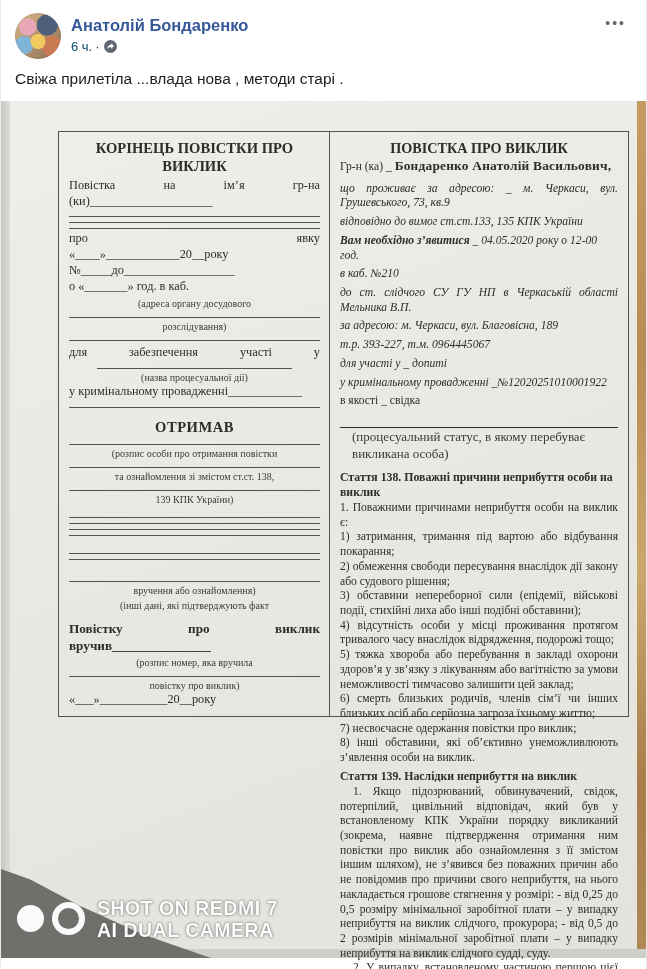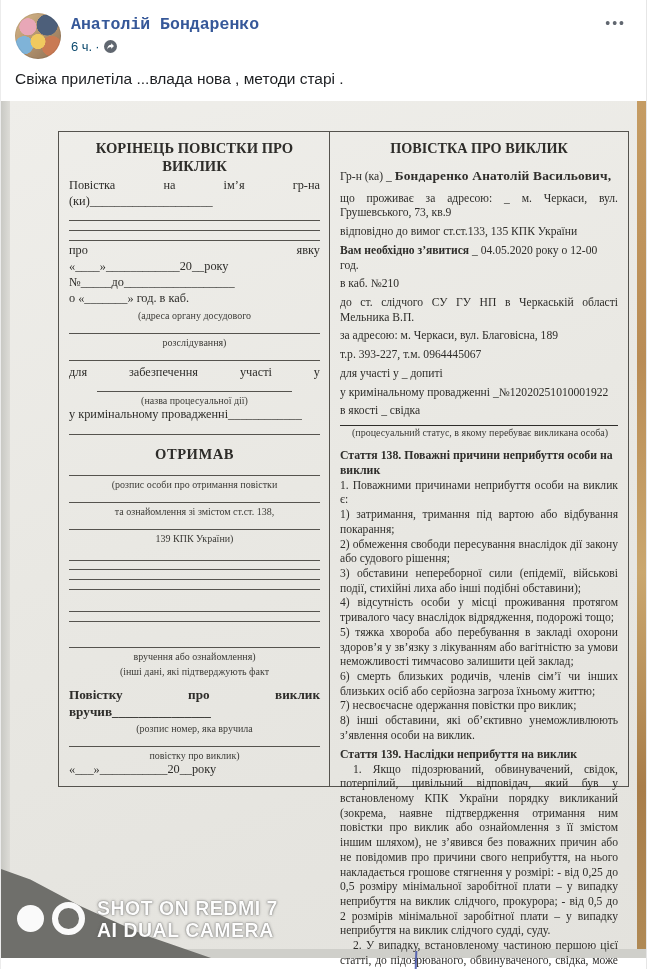--- a/index.html
+++ b/index.html
@@ -13,65 +13,65 @@
   .avatar { width:46px; height:46px; border-radius:50%; flex:0 0 46px; cursor:pointer;
             background:
               radial-gradient(circle at 28% 30%, #e8a7b7 0 18%, transparent 19%),
               radial-gradient(circle at 70% 26%, #4d5f7a 0 22%, transparent 23%),
               radial-gradient(circle at 50% 62%, #f0c95f 0 20%, transparent 21%),
               radial-gradient(circle at 20% 70%, #7fb3d8 0 18%, transparent 19%),
               radial-gradient(circle at 80% 72%, #c97a53 0 20%, transparent 21%),
               linear-gradient(135deg,#d9b98a,#8d6f54);
             box-shadow:inset 0 0 0 1px rgba(0,0,0,.08); }
   .header-meta { margin-left:10px; padding-top:2px; }
-  .author-name { color:#365899; font-size:16.5px; font-weight:bold; line-height:1.25; cursor:pointer;font-family:Liberation Mono, monospace; }
+  .author-name { color:#365899; font-size:16.5px; font-weight:bold; line-height:1.25; cursor:pointer; }
   .time-row { display:flex; align-items:center; margin-top:3px; color:#0c4a6e; font-size:13px; }
   .time-row .sep { margin:0 4px 0 3px; }
   .privacy-icon { display:inline-block; width:13px; height:13px; }
   .menu-dots { position:absolute; top:12px; right:16px; color:#616770; font-size:14px;
                letter-spacing:2px; cursor:pointer; line-height:1; padding:4px; }
   .post-text { padding:8px 14px 11px 14px; color:#1c1e21; font-size:15.5px; line-height:1.35; }
 
   
   .photo { position:relative; width:647px; height:857px;
            background:linear-gradient(160deg,#efeeea 0%, #e9e8e3 45%, #e3e2dd 100%); }
   .edge-left { position:absolute; left:0; top:0; width:9px; height:100%;
                background:linear-gradient(90deg,#c9c9c4,#dddcd7); }
   .edge-wood { position:absolute; right:0; top:0; width:11px; height:100%;
                background:linear-gradient(180deg,#c59c63 0%, #b98c55 30%, #caa76e 55%, #a87d49 80%, #b08a55 100%); }
   .edge-bottom { position:absolute; left:0; bottom:0; width:100%; height:9px; background:#cfcfca; }
   .dark-corner { position:absolute; left:0; top:768px; width:210px; height:89px; background:#6f6f6b;
                  clip-path:polygon(0 0, 14% 12%, 38% 42%, 68% 74%, 100% 100%, 0 100%); }
 
   
-  .doc { position:absolute; left:57px; top:30px; width:571px; height:656px;
+  .doc { position:absolute; left:57px; top:30px; width:571px; height:586px;
          border:1.6px solid #55534e; display:flex;
          font-family:"Liberation Serif","DejaVu Serif",serif; color:#2e2d2a; }
   .col-stub { flex:0 0 271px; border-right:1.6px solid #55534e; padding:8px 9px 8px 10px;
               display:flex; flex-direction:column; font-size:12.3px; line-height:1.3; }
   .col-main { flex:1 1 auto; padding:7px 10px 6px 10px; font-size:11.6px; line-height:1.27; }
 
   .stub-title { font-weight:bold; font-size:14.6px; line-height:1.22; text-align:center; margin-bottom:2px; }
   .jtext { text-align:justify; }
   .jline { text-align:justify; text-align-last:justify; }
   .rule { border-bottom:1.1px solid #55534e; height:15px; }
   .rule.short { margin-left:28px; margin-right:28px; }
   .hint { font-size:10px; text-align:center; color:#3c3b37; margin-top:2px; }
   .about-row { display:flex; justify-content:space-between; margin-top:2px; }
   .stub-bold { font-weight:bold; font-size:13.2px; }
   .received { font-weight:bold; font-size:14.6px; text-align:center; letter-spacing:.5px; margin:10px 0 2px 0; }
   .mt2{margin-top:2px;} .mt4{margin-top:4px;} .mt6{margin-top:6px;} .mt8{margin-top:8px;} .mt12{margin-top:12px;} .mt16{margin-top:16px;}
 
-  .main-title { font-weight:bold; font-size:14.2px; text-align:center; margin-bottom:10px; }
-  .row { margin-bottom:4px; }
+  .main-title { font-weight:bold; font-size:14.2px; text-align:center; }
+  .row { margin-bottom:4px;font-style:italic; }
   .salutation { margin-bottom:7px; }
   .salutation .pname { font-weight:bold; font-size:13.4px; letter-spacing:.2px; }
   .bold { font-weight:bold;margin-top:48px; }
-  .status-block { border-bottom:1.5px solid #2e2d2a; padding-bottom:6px; }
-  .status-hint { font-size:10px; color:#3c3b37; margin-bottom:8px; margin-top:1px;padding-left:12px; }
+  .status-block { border-bottom:1.5px solid #2e2d2a; padding-bottom:18px; }
+  .status-hint { font-size:13px; color:#3c3b37; margin-bottom:8px; margin-top:1px;padding-left:12px; }
   .art-title { font-weight:bold; text-align:left; font-size:11.8px; margin:3px 0 1px 0; }
   .par { text-align:justify; }
   .par.indent { text-indent:13px; }
   .p2wrap { position:relative; }
   .pen-tick { position:absolute; left:27%; top:12px; width:2px; height:19px;
               background:#3b4ba8; opacity:.8; transform:rotate(2deg); }
 
   
   .watermark { position:absolute; left:16px; top:796px; display:flex; align-items:center; z-index:5; }
   .wm-dot { width:27px; height:27px; border-radius:50%; background:rgba(255,255,255,.97); }

